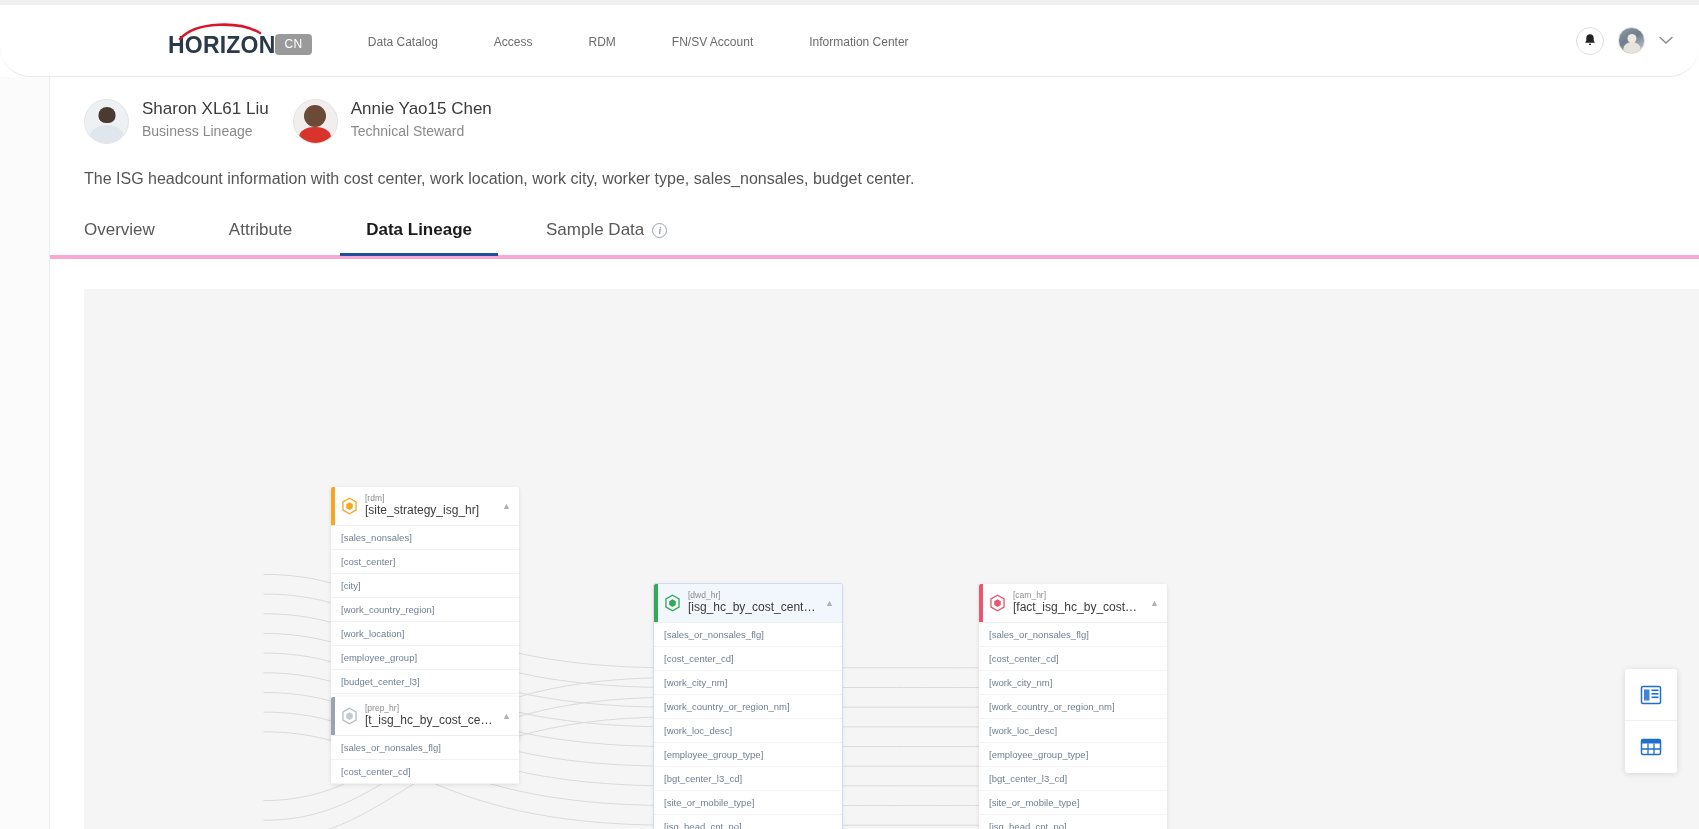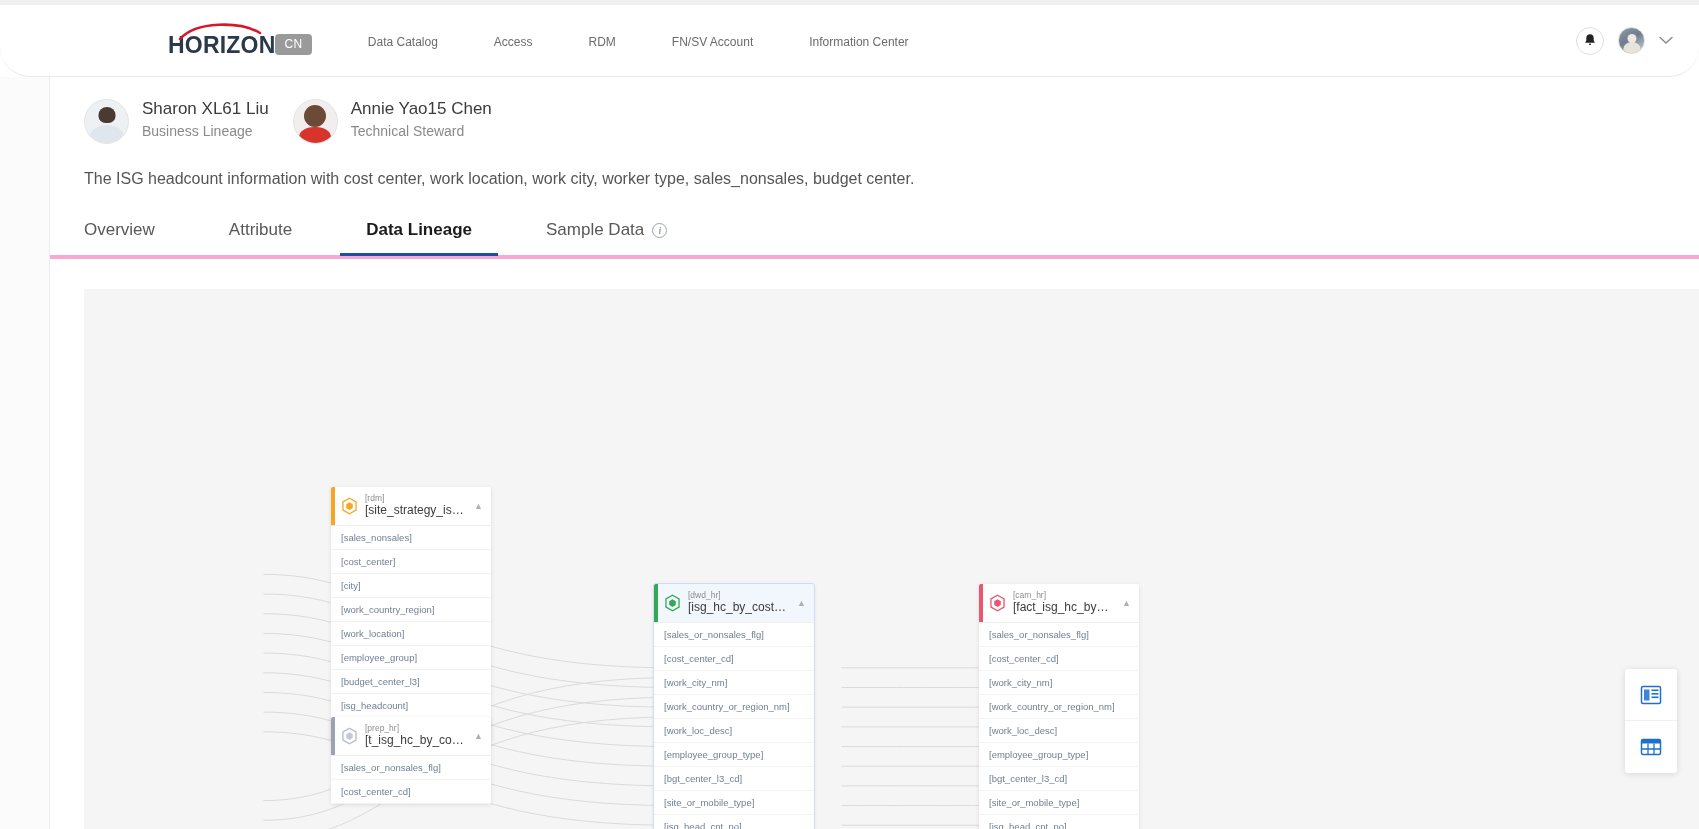--- a/index.html
+++ b/index.html
@@ -150,21 +150,21 @@
 
   
   .lineage {
     position: absolute; left: 34px; right: 0; top: 212px; bottom: 0;
     background: #f5f5f5;
     overflow: hidden;
   }
   .edges { position: absolute; inset: 0; width: 100%; height: 100%; }
 
   .node {
-    position: absolute; width: 160px; background: #ffffff;
+    position: absolute; width: 188px; background: #ffffff;
     box-shadow: 0 1px 4px rgba(0,0,0,0.10);
     border-radius: 2px; overflow: hidden;
   }
   .node-head {
     display: flex; align-items: center; gap: 7px;
     padding: 7px 8px 7px 10px; position: relative;
     border-bottom: 1px solid #eee;
   }
   .node-head::before {
     content:''; position:absolute; left:0; top:0; bottom:0; width:4px;
@@ -329,21 +329,21 @@
         <div class="field">[cost_center]</div>
         <div class="field">[city]</div>
         <div class="field">[work_country_region]</div>
         <div class="field">[work_location]</div>
         <div class="field">[employee_group]</div>
         <div class="field">[budget_center_l3]</div>
         <div class="field">[isg_headcount]</div>
         <div class="field">[effective_Date]</div>
       </div>
 
-      <div class="node prep" style="left:247px; top:428px;">
+      <div class="node prep" style="left:247px; top:408px;">
         <div class="node-head">
           <svg class="hex" viewBox="0 0 20 22">
             <path d="M10 1.5 L18 6 V16 L10 20.5 L2 16 V6 Z" fill="none" stroke="#b4bcc4" stroke-width="1.6"></path>
             <path d="M10 6.5 L14 9 V13.5 L10 16 L6 13.5 V9 Z" fill="#c3cad1"></path>
           </svg>
           <div class="node-titles">
             <div class="node-sub">[prep_hr]</div>
             <div class="node-name">[t_isg_hc_by_cost_center_adb_ty...</div>
           </div>
           <span class="collapse">▲</span>

